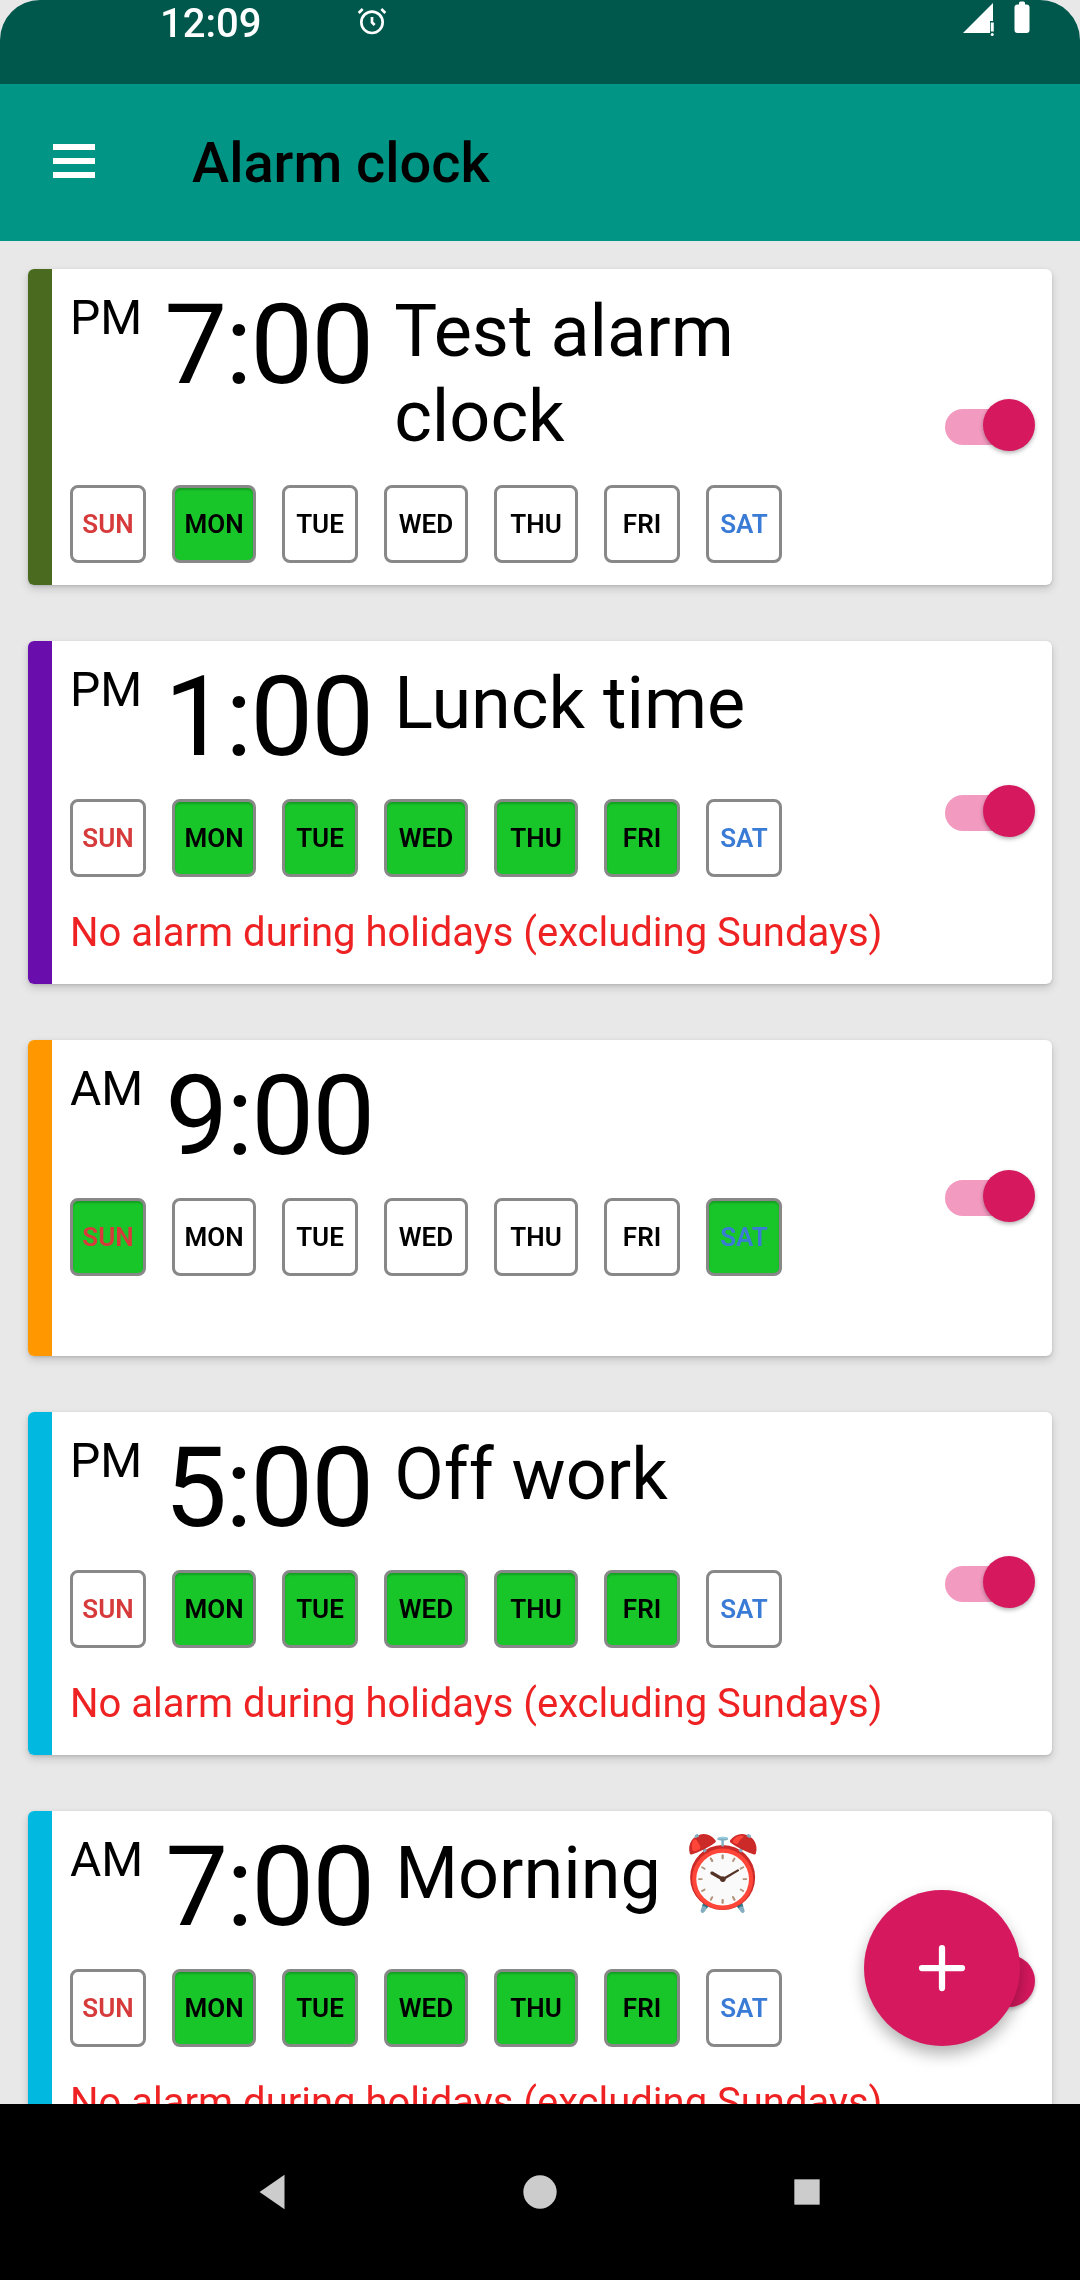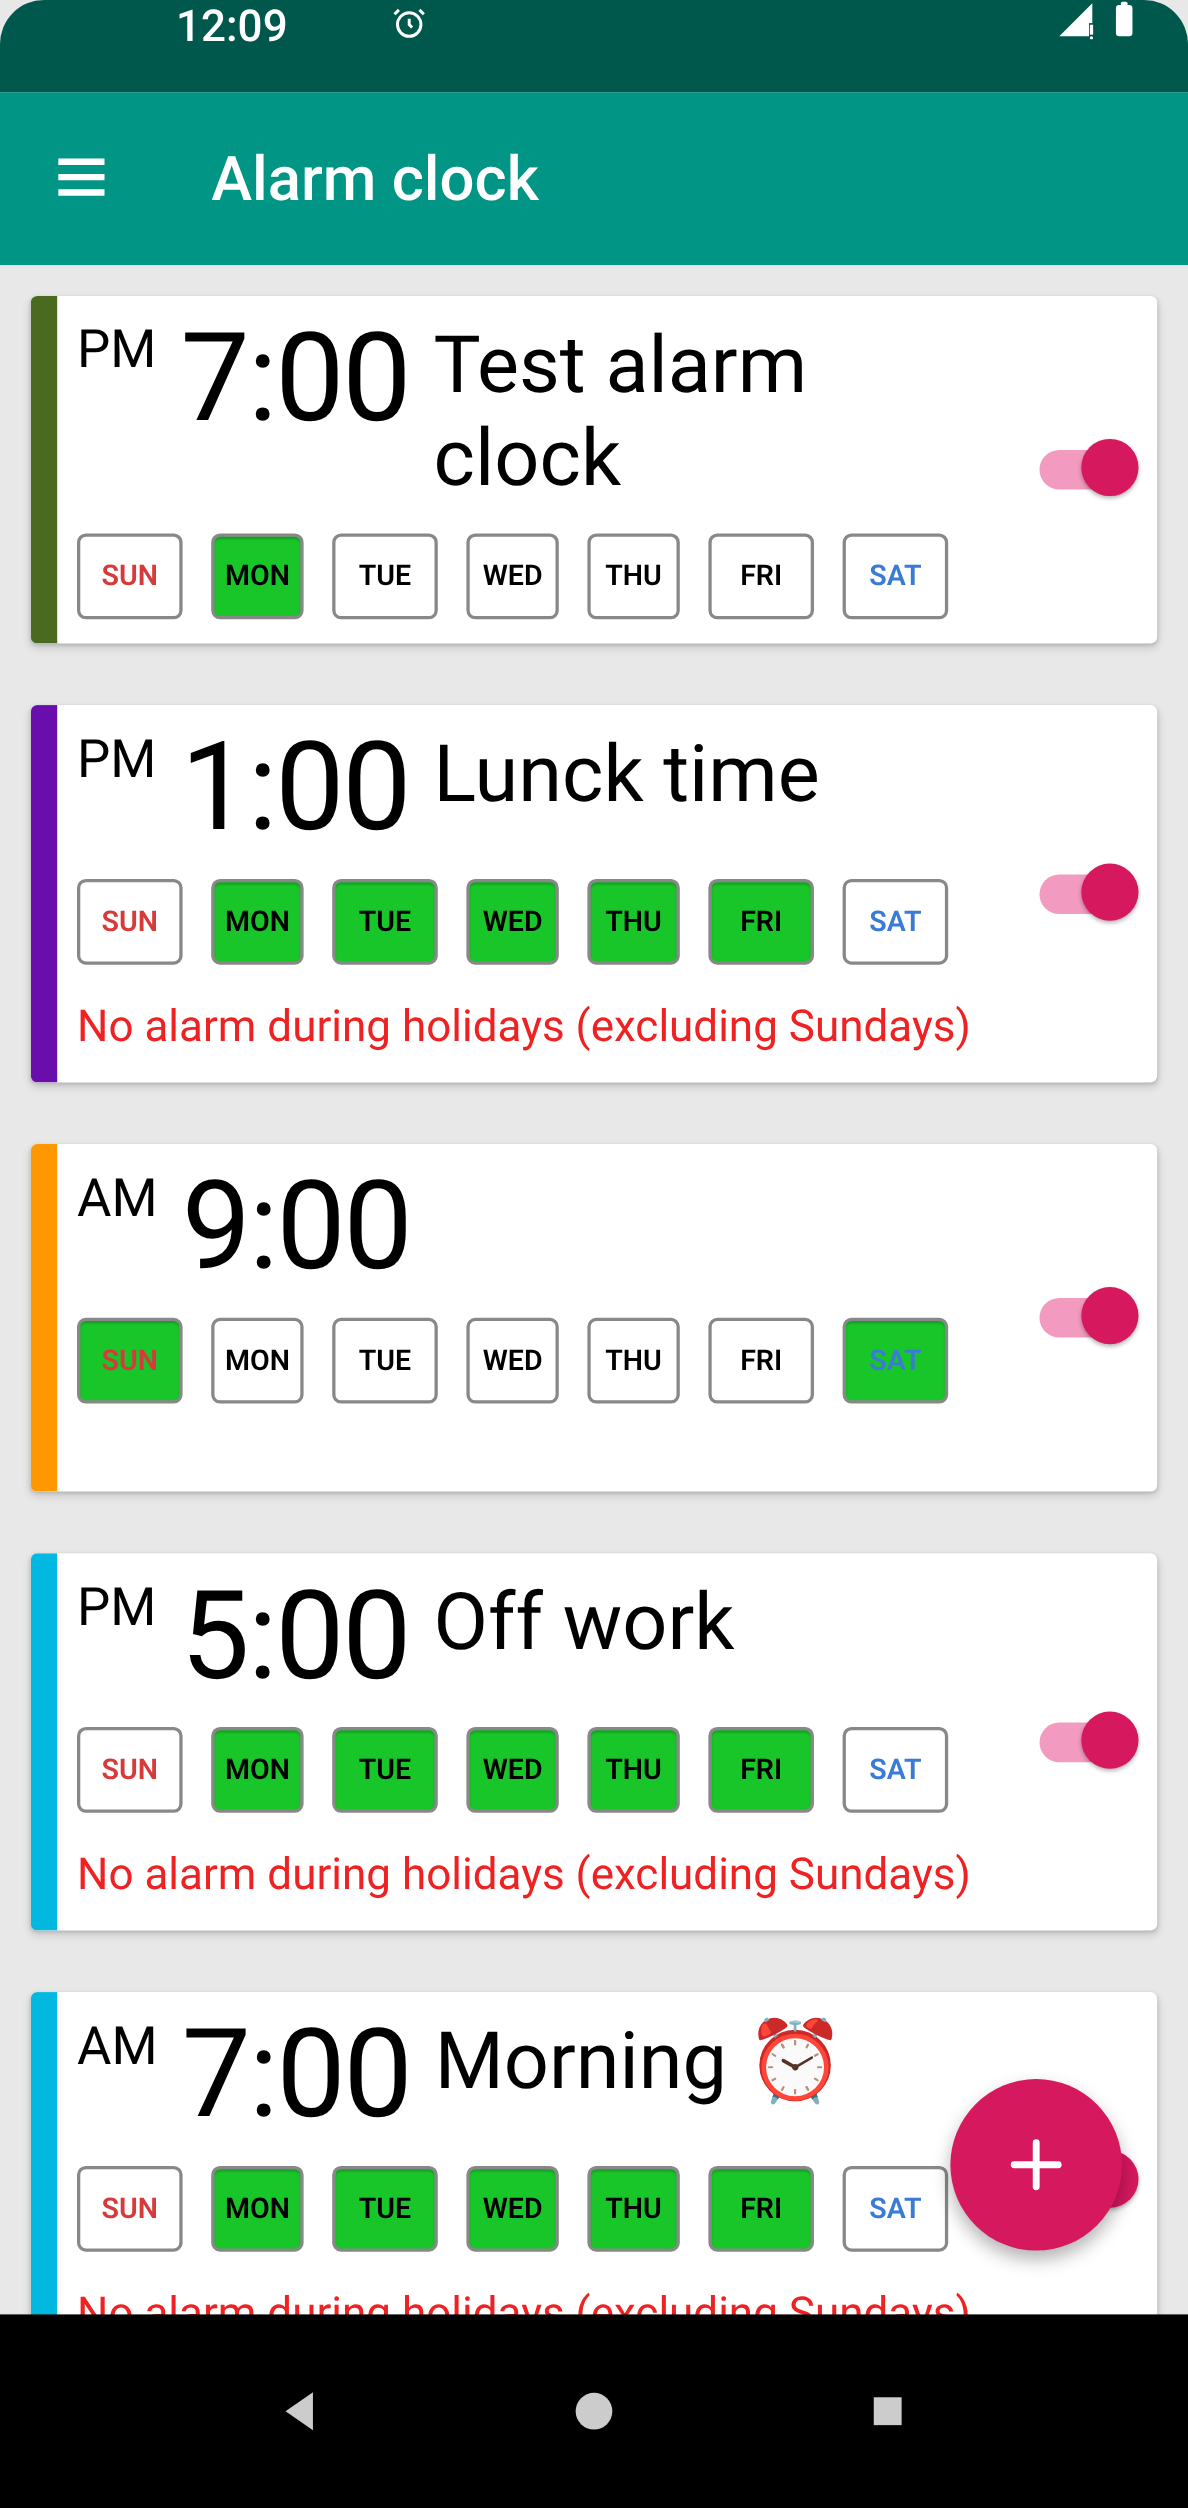--- a/index.html
+++ b/index.html
@@ -21,21 +21,21 @@
   }
   .status-bar .time { margin-left: 120px; font-weight: 500; }
   .status-bar .alarm-ind { margin-left: 95px; }
   .status-bar .alarm-ind svg { width: 32px; height: 32px; }
   .status-bar .spacer { flex: 1; }
   .status-bar .sig svg, .status-bar .batt svg { width: 36px; height: 36px; }
   .status-bar .sig, .status-bar .batt { margin-left: 8px; display:flex; align-items:center;}
   .app-bar {
     height: 157px;
     background: #009584;
-    color: #ffffff;
+    color: #000000;
     display: flex;
     align-items: center;
     padding: 0 46px;
   }
   .app-bar .menu-icon svg { width: 56px; height: 56px; }
   .app-bar .title { font-size: 56px; font-weight: 500; margin-left: 90px; }
   .content {
     padding: 28px;
   }
   .alarm-card {
@@ -48,21 +48,21 @@
     min-height: 316px;
   }
   .color-bar { width: 24px; flex-shrink: 0; }
   .card-body { flex: 1; padding: 20px 30px 20px 18px; display:flex; flex-direction:column; }
   .time-row { display: flex; align-items: flex-start; gap: 22px; }
   .ampm { font-size: 48px; font-weight: 400; }
   .clock-time { font-size: 112px; font-weight: 400; letter-spacing: -2px; line-height:1; }
   .label { font-size: 72px; font-weight: 400; }
   .days-row { display: flex; gap: 26px; margin-top: 26px; }
   .day {
-    width: 96px; height: 78px;
+    width: 76px; height: 78px;
     border: 3px solid #888;
     border-radius: 8px;
     display: flex; align-items: center; justify-content: center;
     font-size: 26px; font-weight: 600;
     background: #fff;
     color: #000;
   }
   .day.sun { color: #d63a3a; }
   .day.sat { color: #3a7bd6; }
   .day.wide { width: 84px; }

